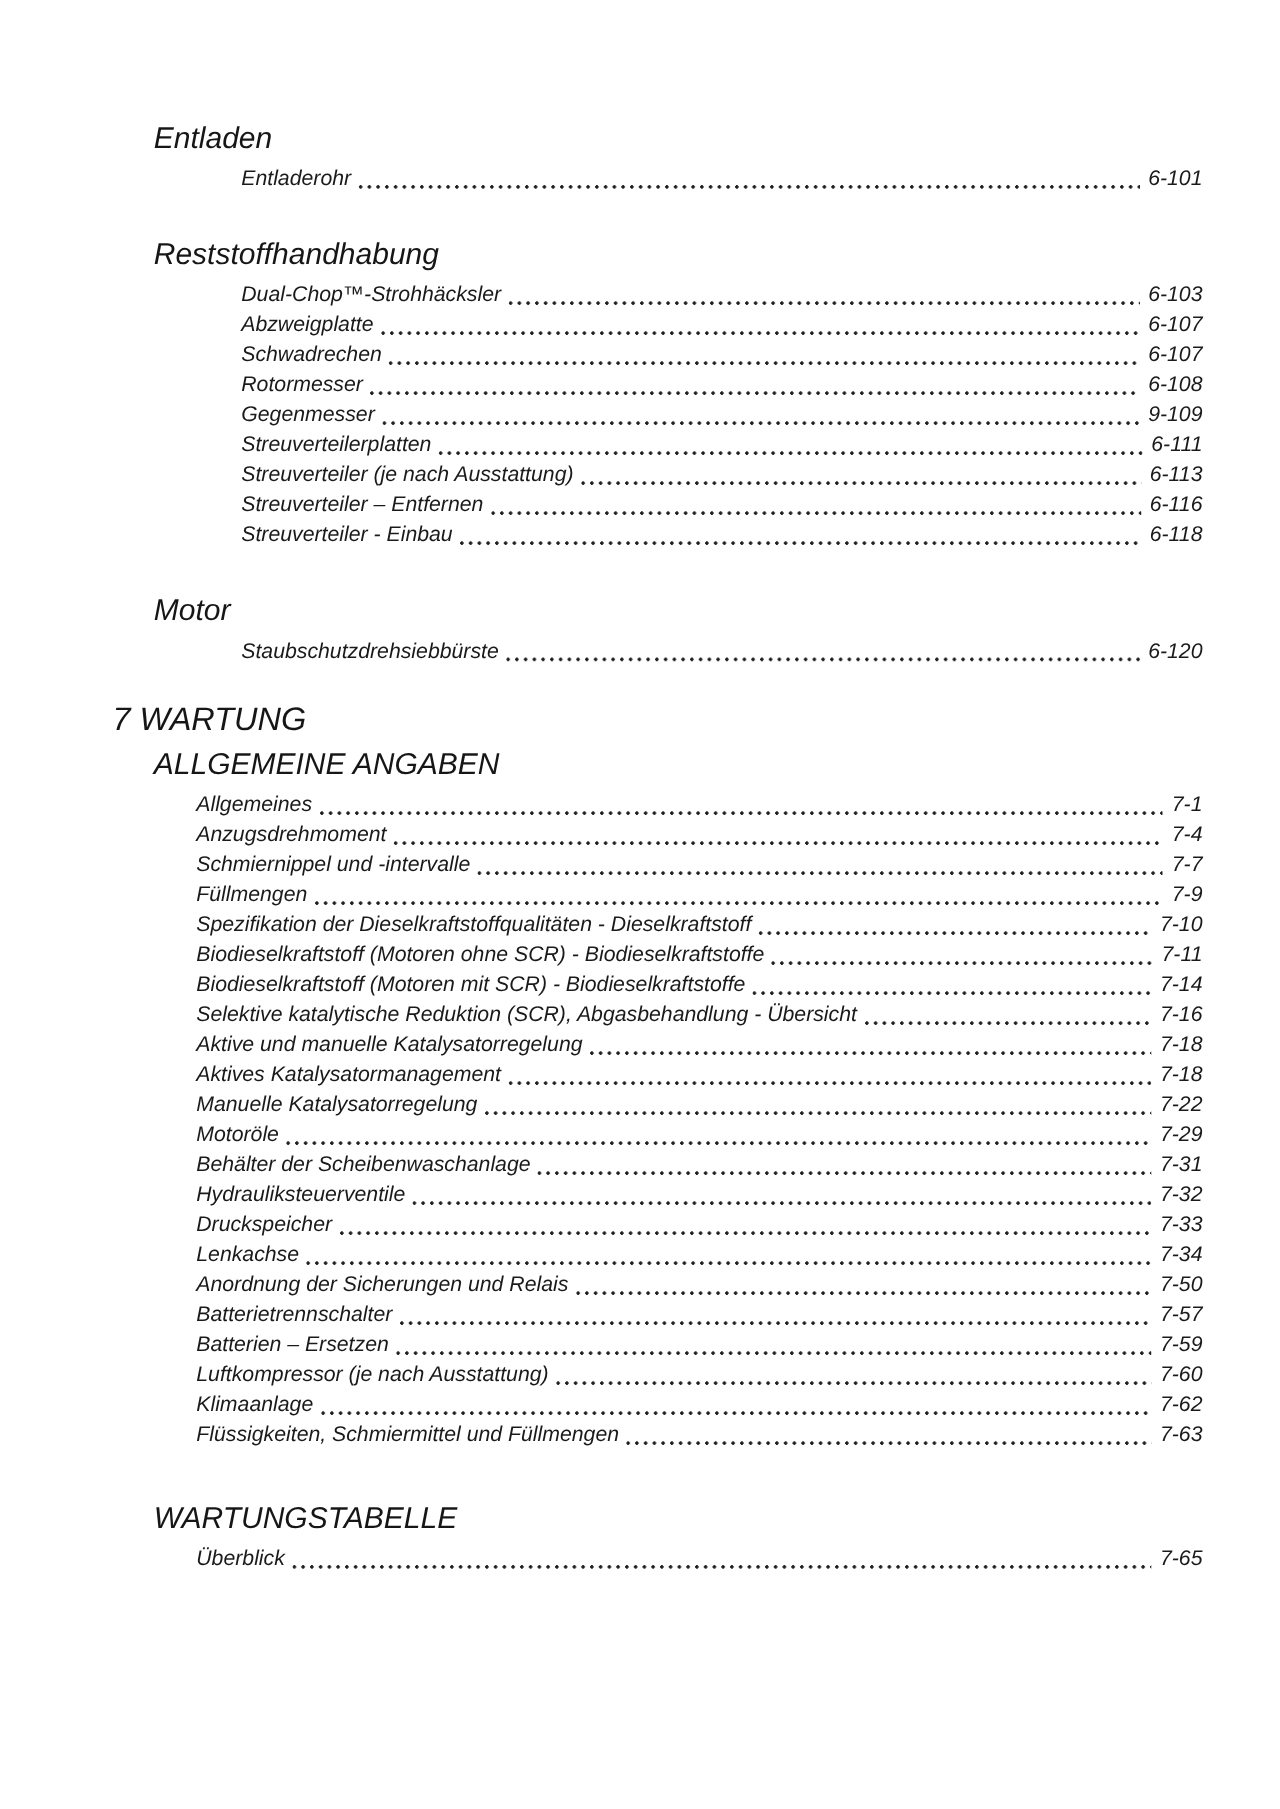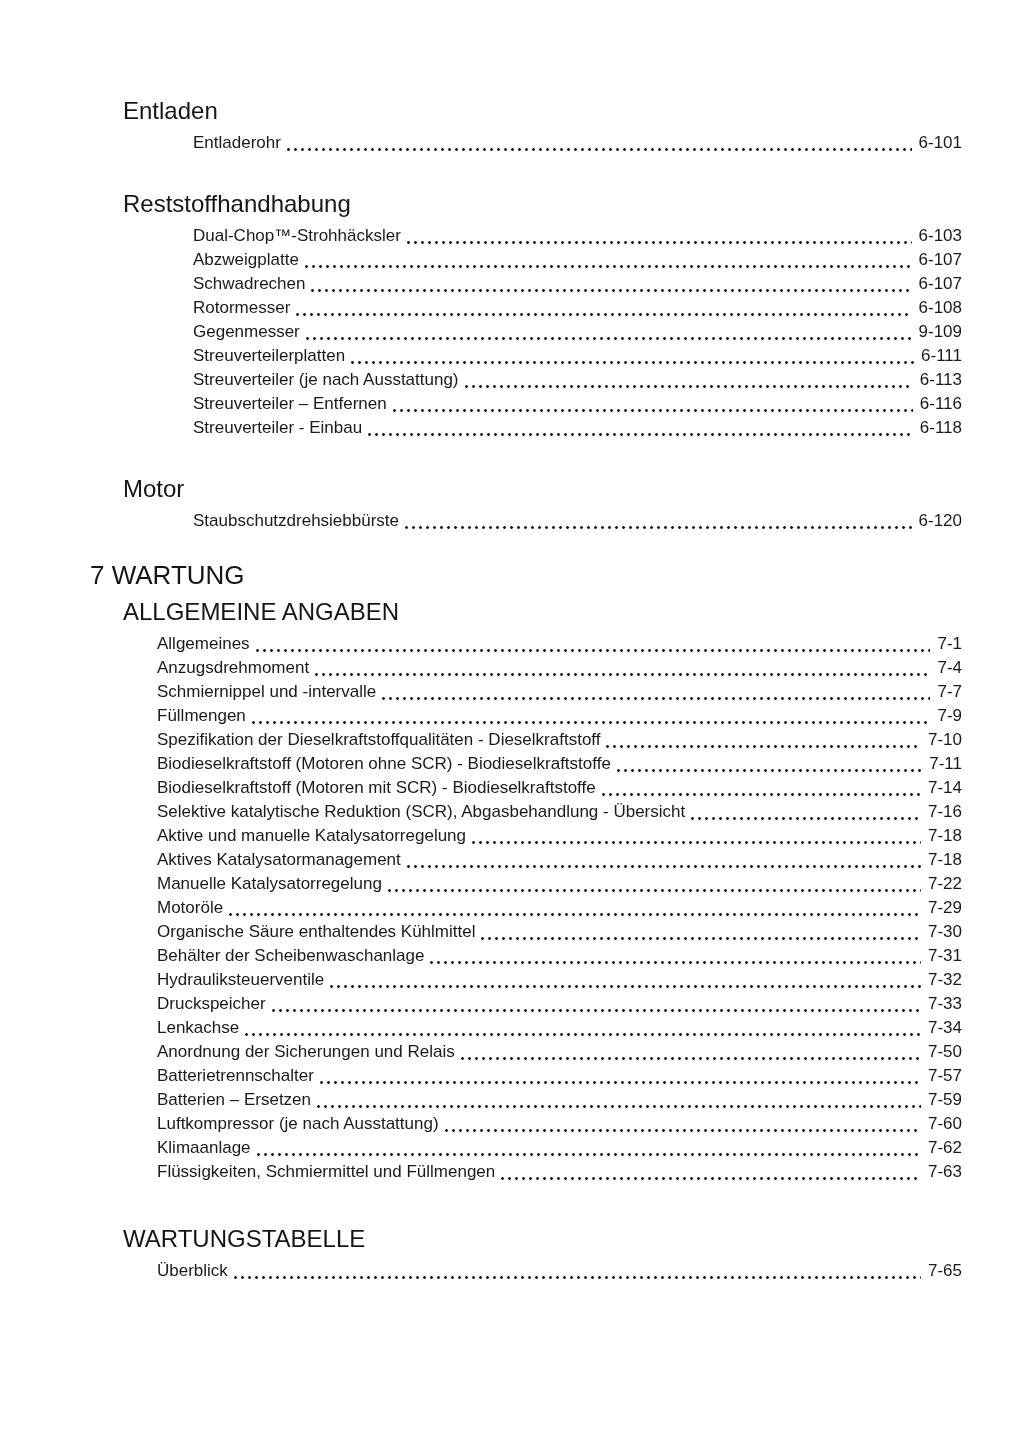--- a/index.html
+++ b/index.html
@@ -6,20 +6,21 @@
   html, body { margin: 0; padding: 0; background: #ffffff; }
 
   .page {
     position: relative;
     width: 1024px;
     height: 1299px;
     background: #ffffff;
     overflow: hidden;
     font-family: "Liberation Sans", "DejaVu Sans", sans-serif;
     color: #1a1a1a;
+    font-style: italic;
   }
 
   .toc {
     display: block;
     padding: 96px 62px 0 90px;
   }
 
   .toc-section { margin-top: 34px; }
   .toc-section:first-child { margin-top: 0; }
 
@@ -250,25 +251,20 @@
     <span class="dots"></span>
     <span class="pagenum">7-22</span>
   </div>
 
   <div class="entry">
     <span class="label">Motoröle</span>
     <span class="dots"></span>
     <span class="pagenum">7-29</span>
   </div>
 
-  <div class="entry">
-    <span class="label">Organische Säure enthaltendes Kühlmittel</span>
-    <span class="dots"></span>
-    <span class="pagenum">7-30</span>
-  </div>
 
   <div class="entry">
     <span class="label">Behälter der Scheibenwaschanlage</span>
     <span class="dots"></span>
     <span class="pagenum">7-31</span>
   </div>
 
   <div class="entry">
     <span class="label">Hydrauliksteuerventile</span>
     <span class="dots"></span>

